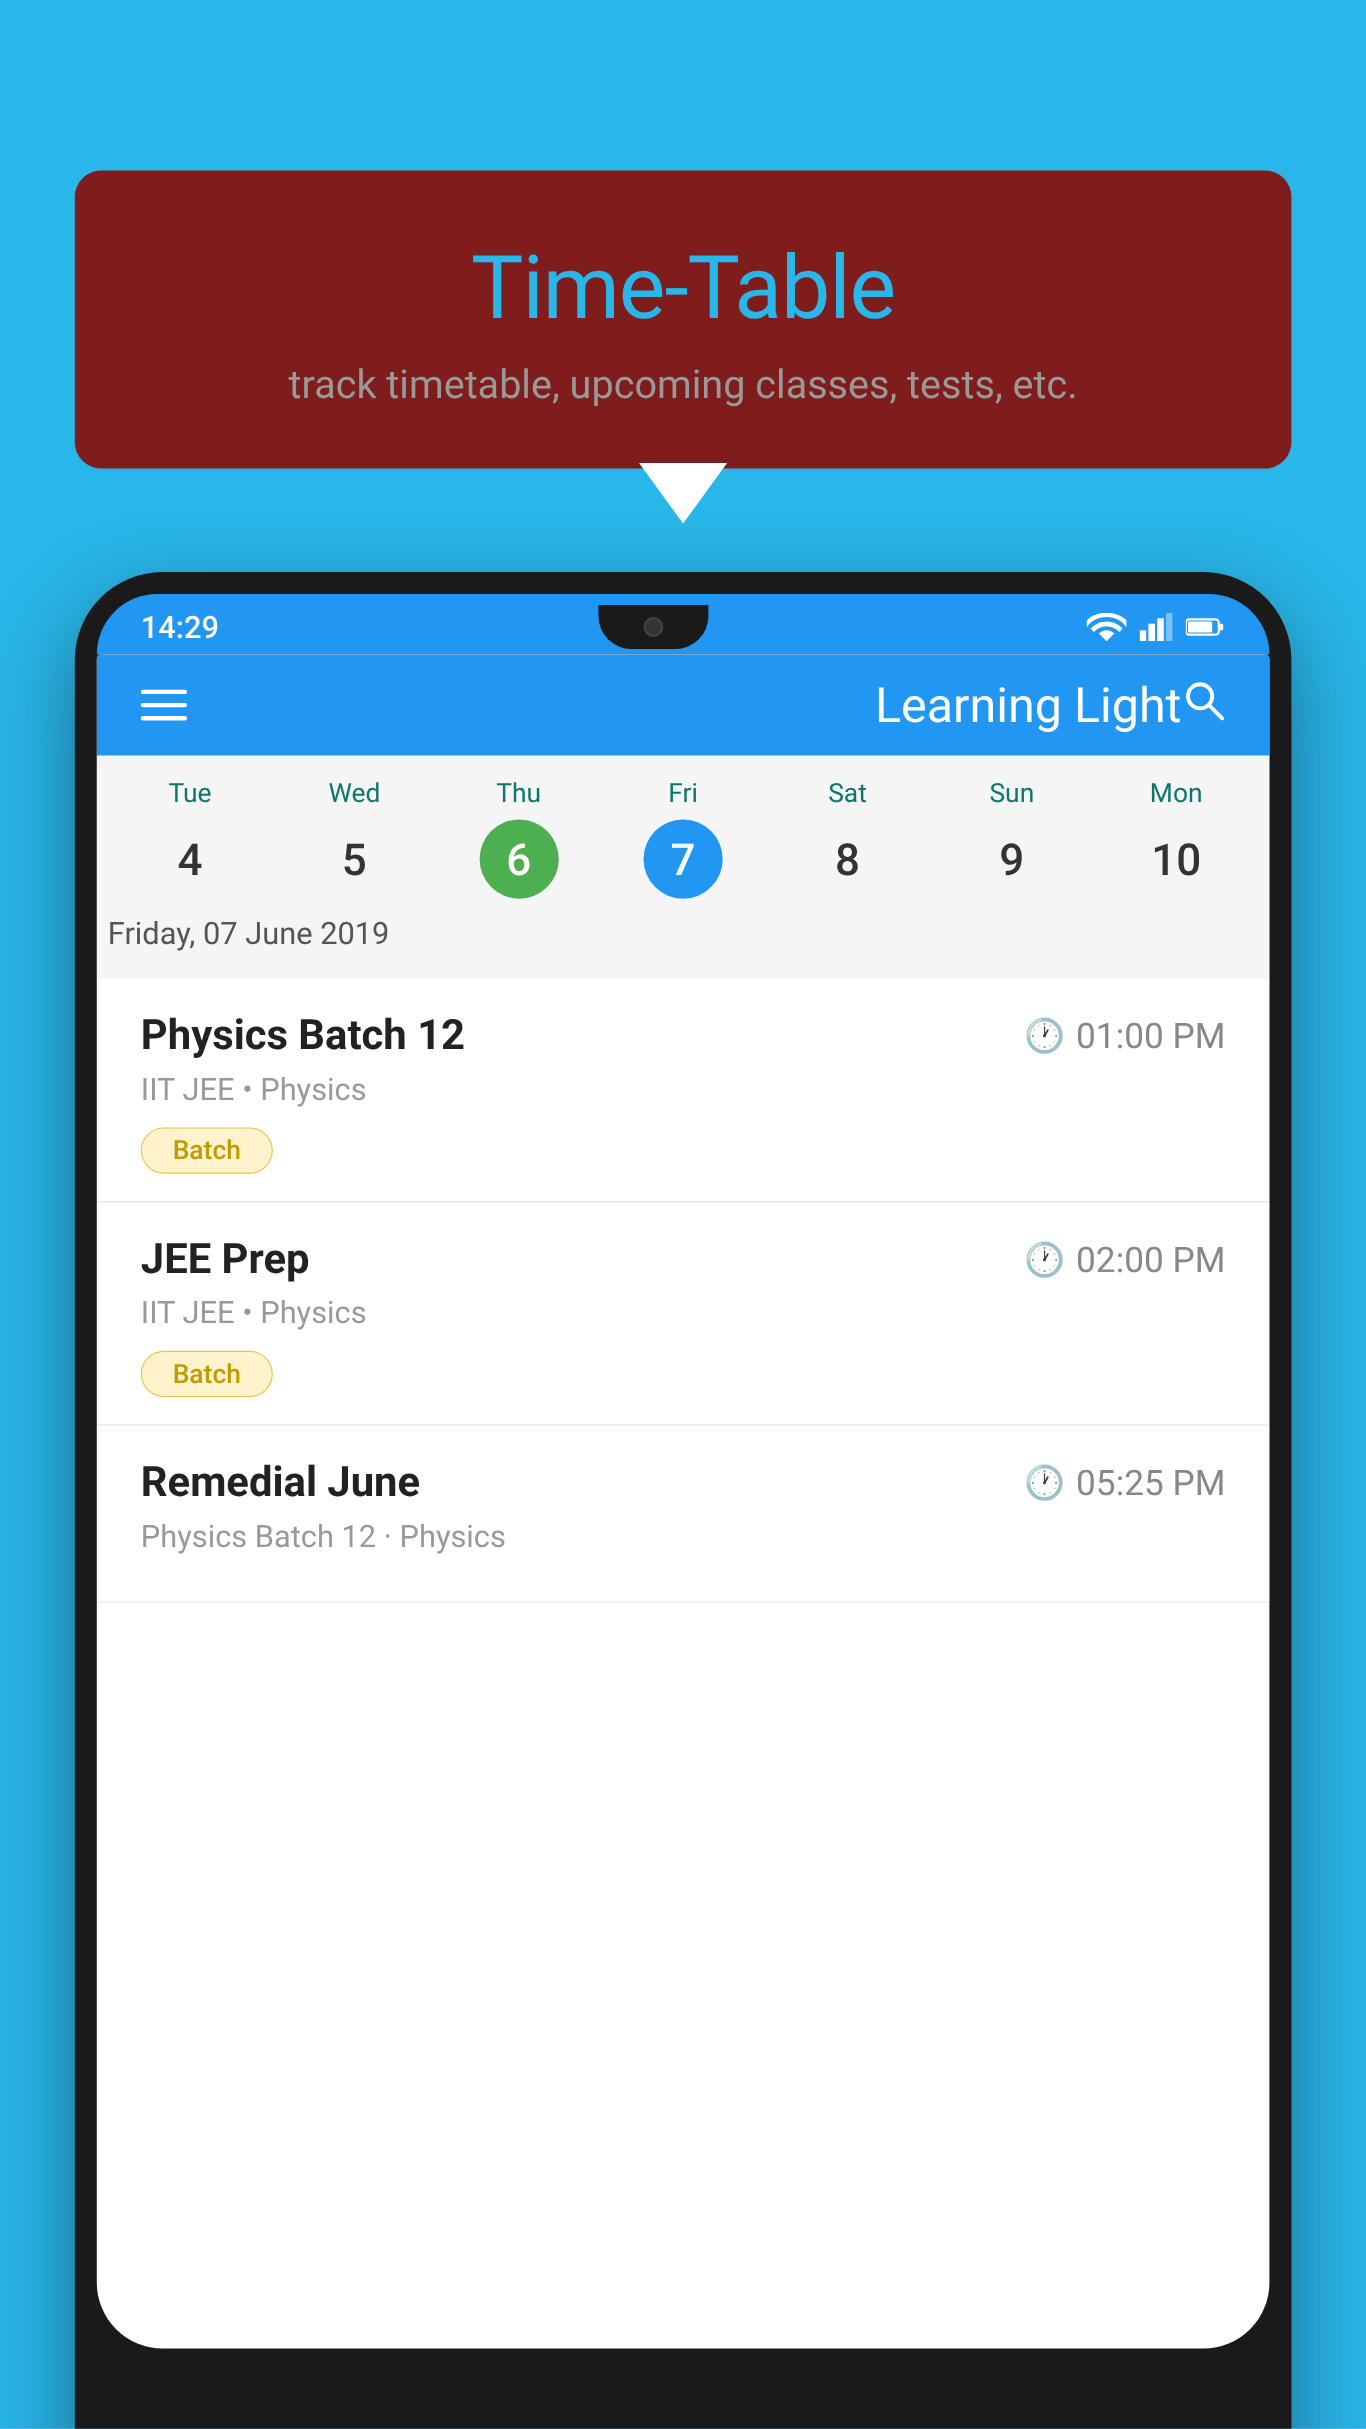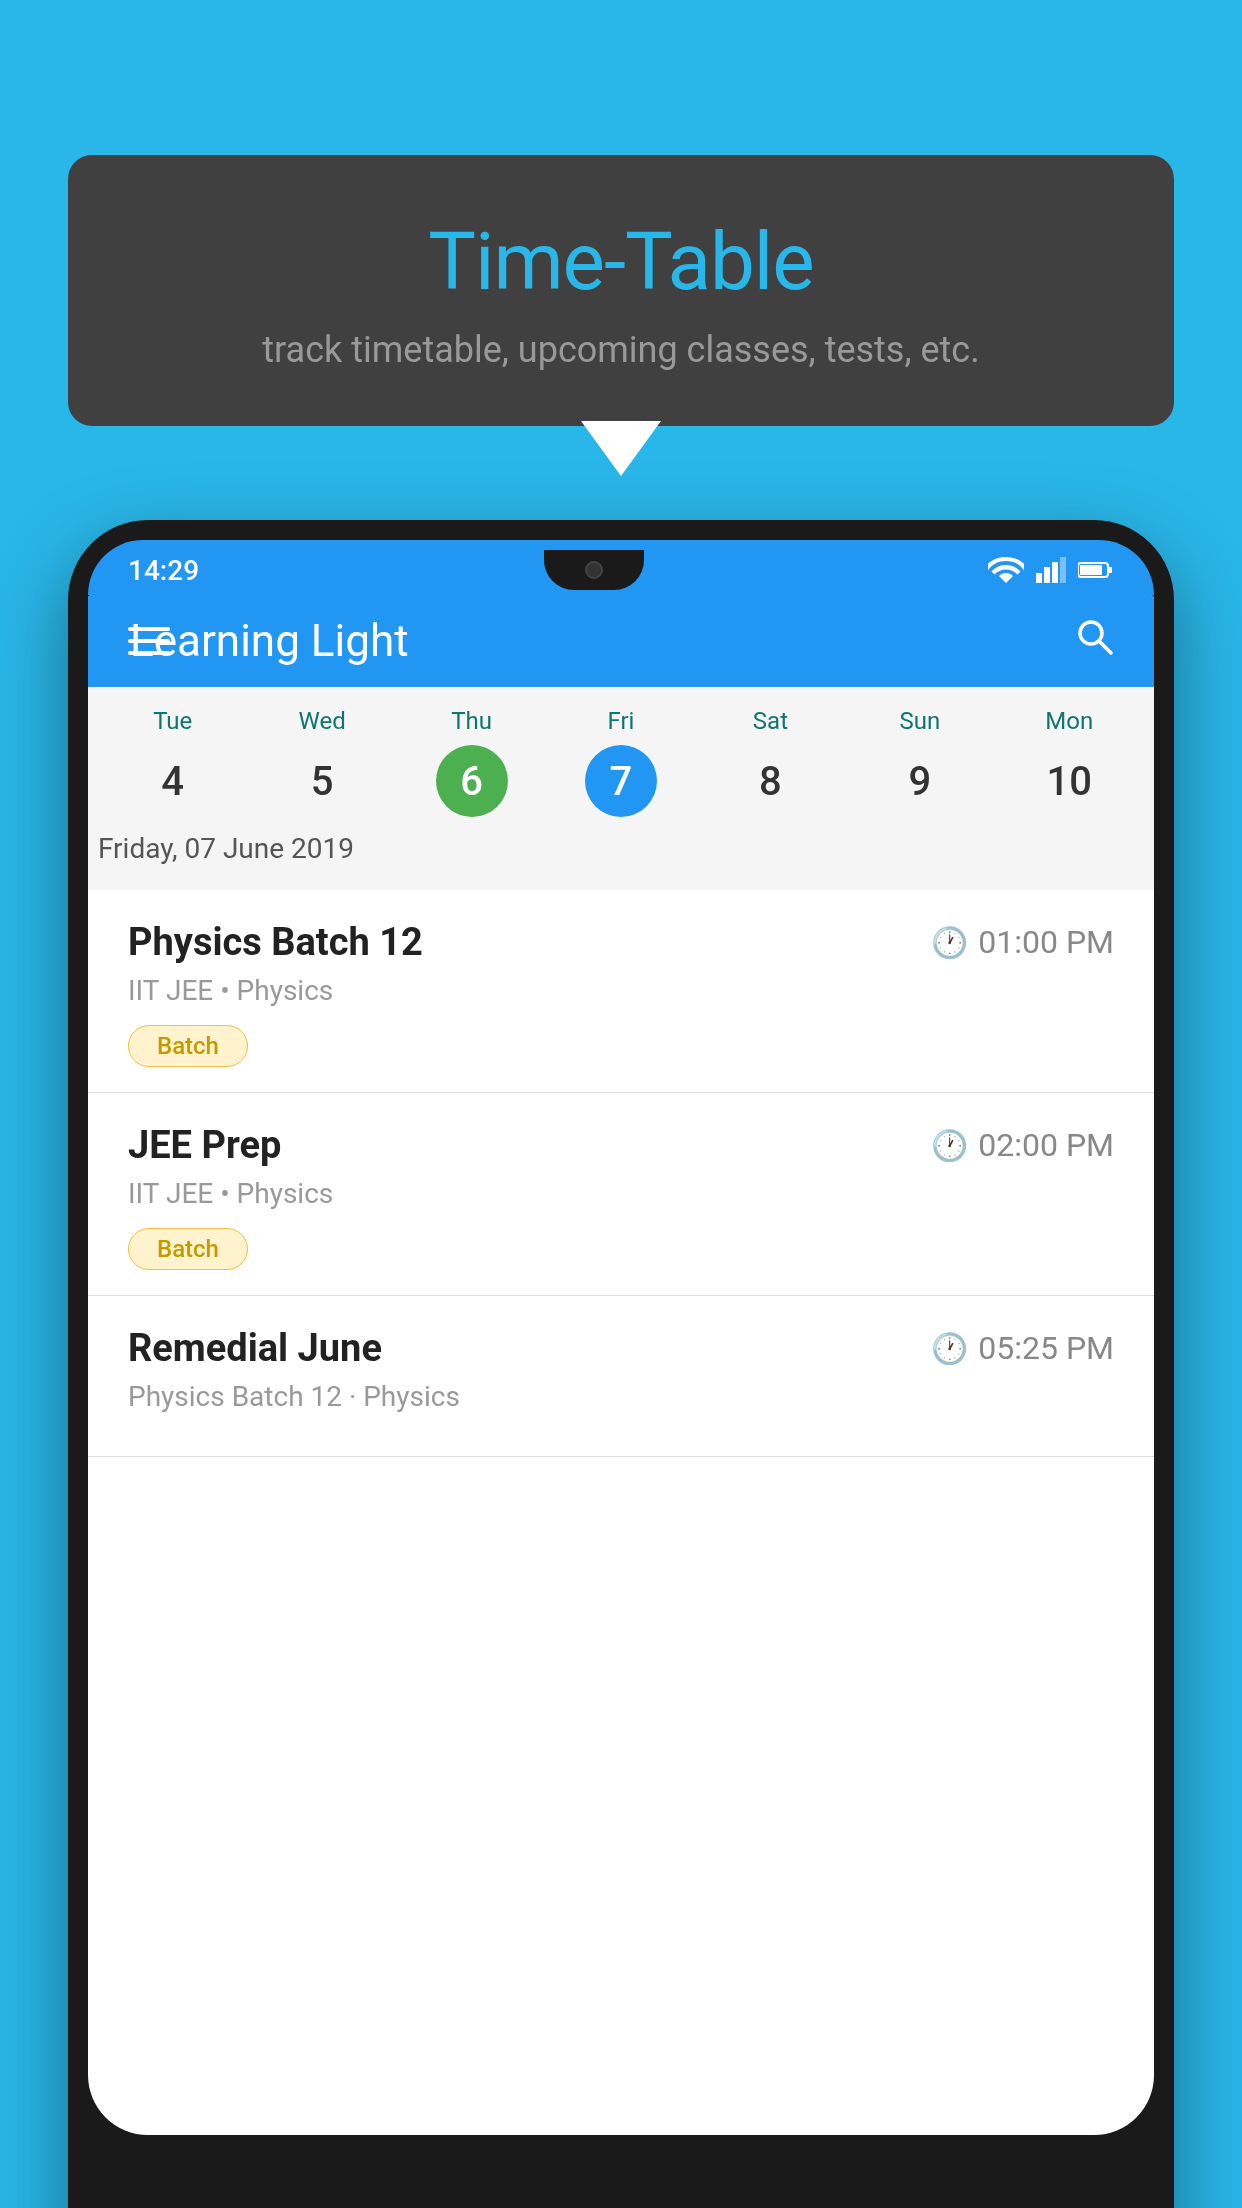--- a/index.html
+++ b/index.html
@@ -16,21 +16,21 @@
 
     
     .speech-bubble-container {
       position: absolute;
       top: 155px;
       left: 68px;
       right: 68px;
     }
 
     .speech-bubble {
-      background: #404040;
+      background: #7f1d1d;
       border-radius: 24px;
       padding: 60px 28px 55px;
       text-align: center;
       position: relative;
     }
 
     .speech-bubble::after {
       content: '';
       position: absolute;
       bottom: -50px;
@@ -150,21 +150,21 @@
       height: 4px;
       background: white;
       border-radius: 2px;
     }
 
     .app-title {
       color: white;
       font-size: 44px;
       font-weight: 400;
       flex: 1;
-      text-align: left;
+      text-align: right;
       margin-left: -40px;
     }
 
     .search-icon-btn {
       color: white;
       font-size: 40px;
       cursor: pointer;
     }
 
     

